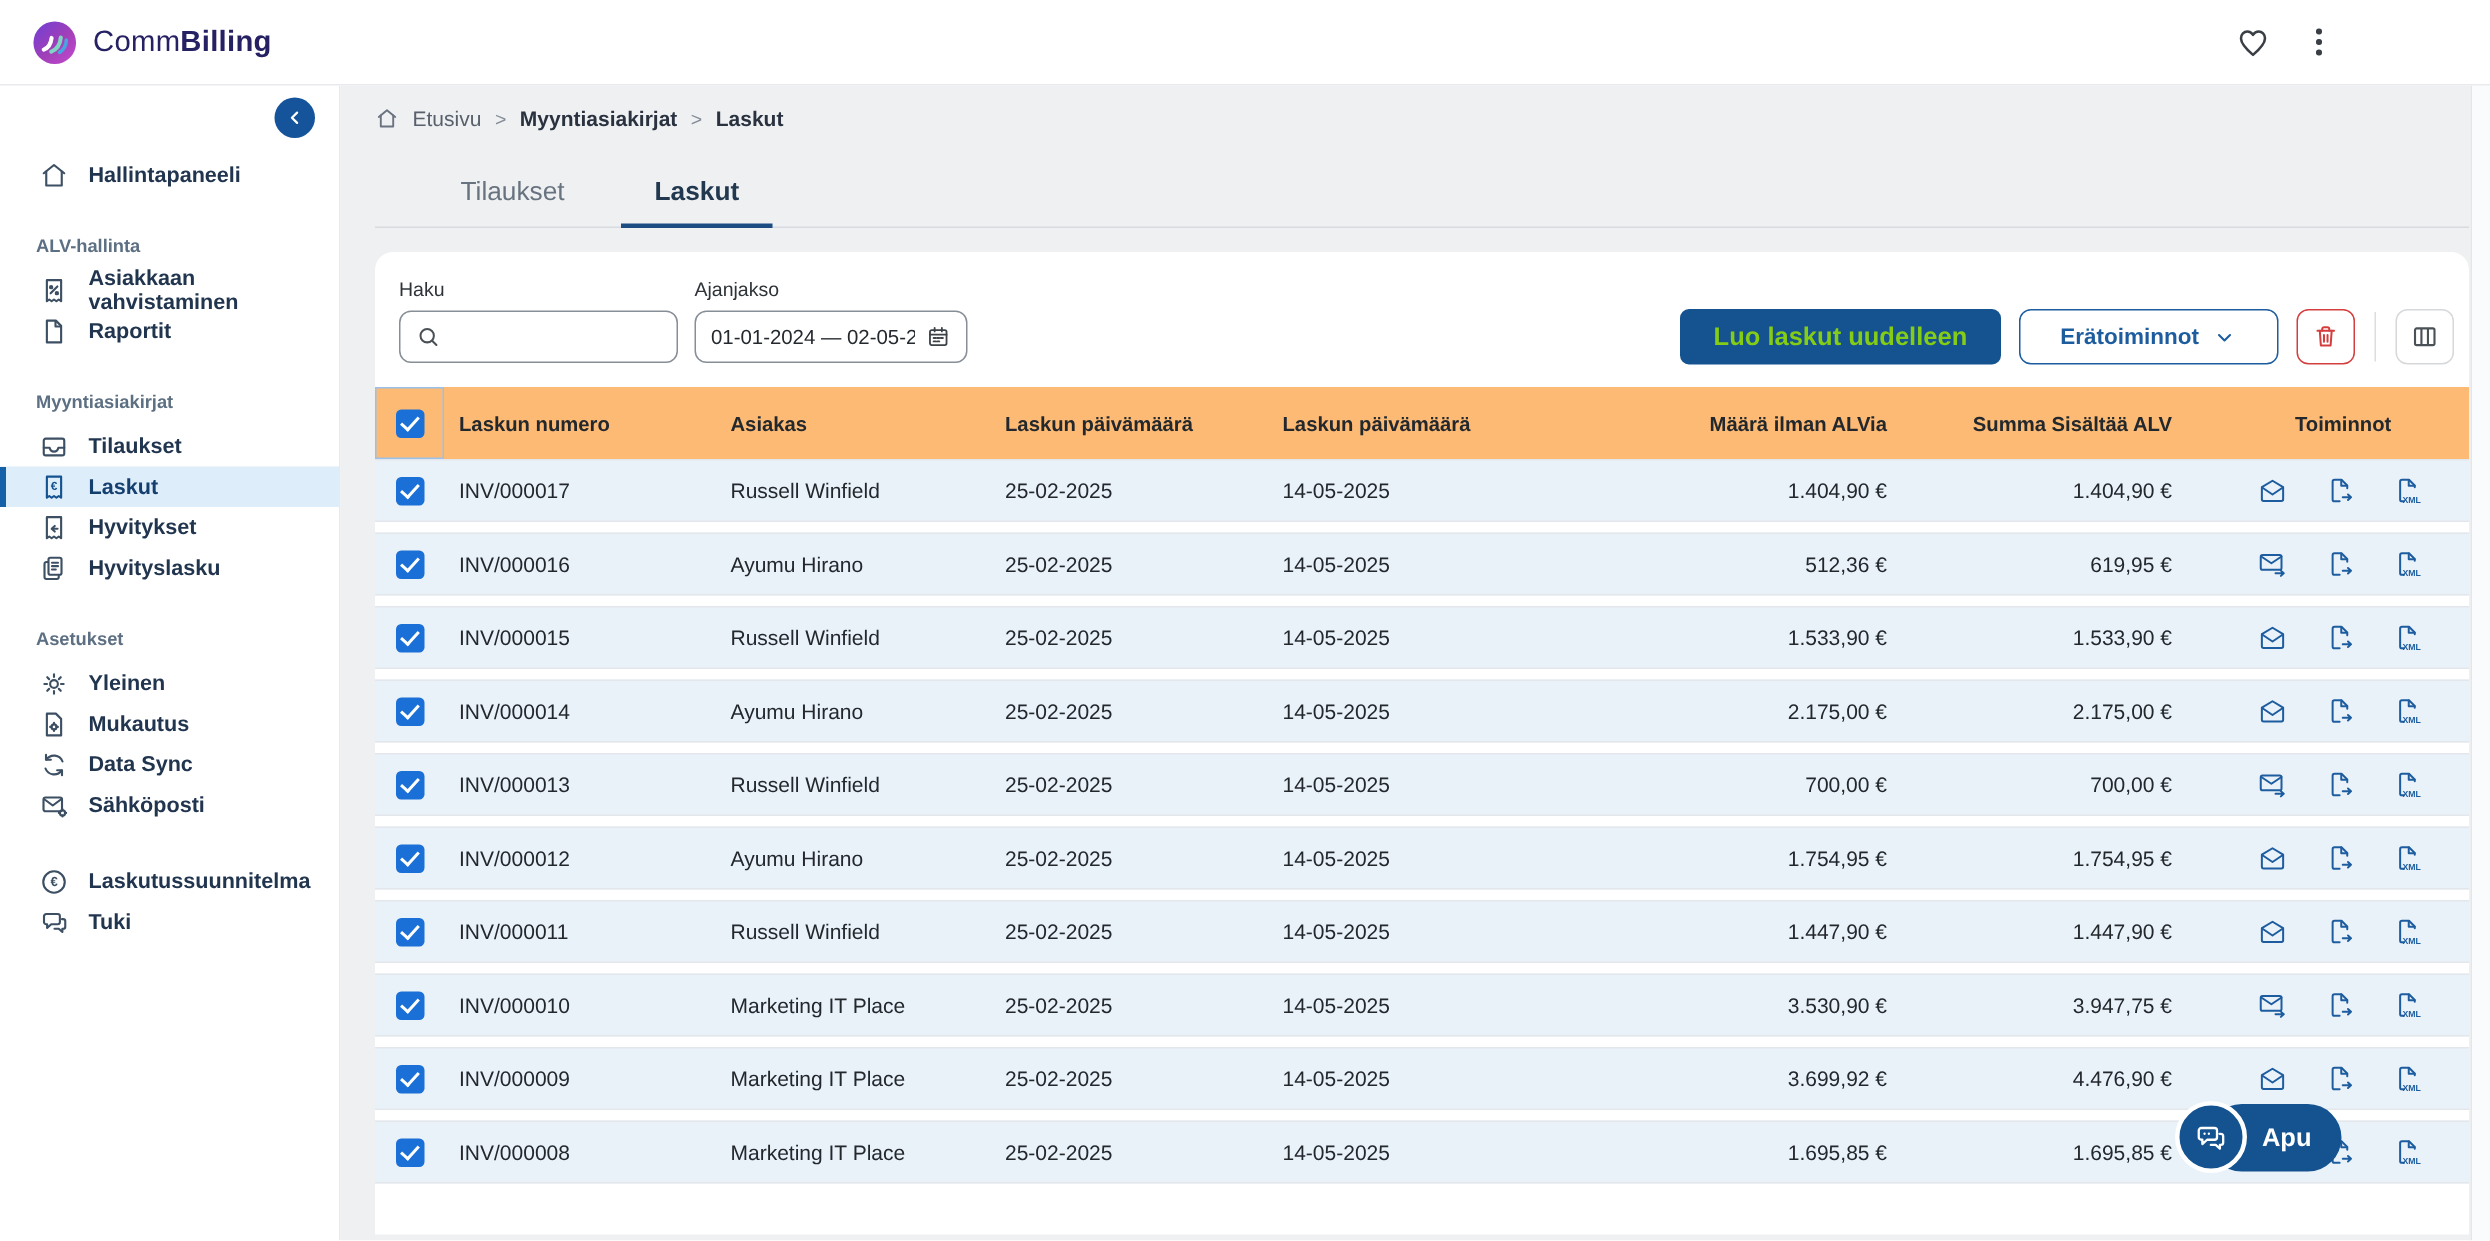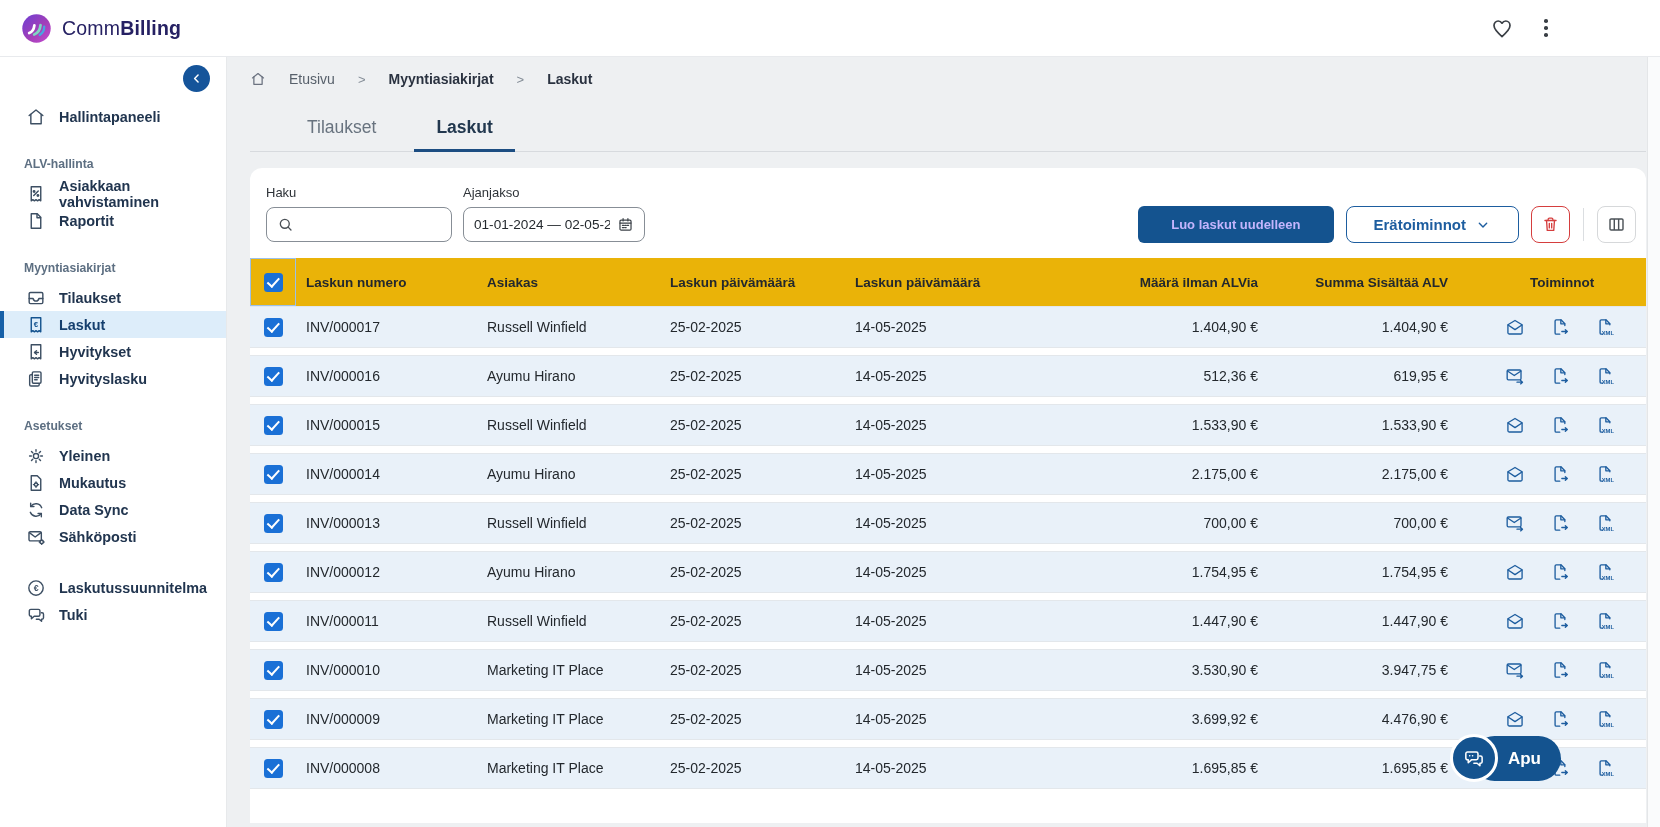--- a/index.html
+++ b/index.html
@@ -29,21 +29,21 @@
                color:#21354f; font-size:14.4px; font-weight:600; cursor:pointer; }
   .side-item.spaced { margin-top:24px; }
   .side-item.active { background:#ddedfa; box-shadow:inset 4px 0 0 #1660a8; color:#153f6e; }
   .side-icon { width:20px; height:20px; color:#3d4f63; flex:0 0 20px; }
   .side-item.active .side-icon { color:#14538f; }
   .side-section { margin:27px 0 9px; padding-left:24px; font-size:12.2px; color:#5d6f82; font-weight:600; }
 
   
   .main { position:absolute; left:227px; top:57px; right:0; bottom:0; background:#eef0f2; padding:0 14px 0 23px; }
 
-  .breadcrumb { padding-top:14px; display:flex; align-items:center; gap:23px; font-size:14px; color:#57606b; }
+  .breadcrumb { padding-top:14px; display:flex; align-items:center; gap:9px; font-size:14px; color:#57606b; }
   .crumb { cursor:pointer; }
   .crumb.bold { color:#2a3240; font-weight:700; }
   .crumb-sep { color:#848d97; font-size:13px; }
   .bc-home { color:#6b7280; }
 
   .tabs-row { margin-top:24px; border-bottom:1px solid #d7dade; display:flex; padding-left:27px; }
   .tab { font-size:17.5px; padding:6px 30px 13px; color:#68737f; cursor:pointer; position:relative; }
   .tab.active { color:#22384f; font-weight:600; }
   .tab.active::after { content:""; position:absolute; left:8px; right:8px; bottom:-1px; height:3px; background:#1c4d82; }
 
@@ -53,34 +53,34 @@
   .filters { display:flex; align-items:flex-start; padding:17px 10px 15px 16px; }
   .field { margin-right:11px; }
   .field-label { font-size:13px; color:#2e3338; margin-bottom:7px; }
   .inputbox { height:35px; border:1.2px solid #878e96; border-radius:8px; background:#fff;
               display:flex; align-items:center; padding:0 10px; }
   .inputbox input { border:none; outline:none; font-size:14px; width:100%; background:transparent; font-family:inherit; }
   .search-box { width:186px; }
   .date-box { width:182px; font-size:13.6px; color:#24292e; white-space:nowrap; }
   .date-box .date-text { flex:1 1 auto; overflow:hidden; }
   .toolbar { margin-left:auto; display:flex; align-items:center; gap:12px; margin-top:21px; }
-  .btn-primary { height:37px; padding:0 33px; background:#14538f; color:#c4b5fd; font-size:13px; font-weight:700;
+  .btn-primary { height:37px; padding:0 22px; background:#14538f; color:#84cc16; font-size:17px; font-weight:700;
                  border:none; border-radius:6px; cursor:pointer; font-family:inherit; }
   .btn-outline { height:37px; padding:0 27px; background:#fff; color:#1d5d9f; border:1.5px solid #1d5d9f;
                  border-radius:8px; font-size:15px; font-weight:600; display:flex; align-items:center; gap:9px;
                  cursor:pointer; font-family:inherit; }
   .btn-sq { width:39px; height:37px; border-radius:8px; background:#fff; display:flex; align-items:center;
             justify-content:center; cursor:pointer; }
   .btn-sq.danger { border:1.5px solid #d53e3e; color:#d53e3e; }
   .btn-sq.neutral { border:1px solid #d6d8da; color:#4b5257; }
   .v-divider { width:1px; height:33px; background:#dbdee1; margin:0 1px; }
 
   
   .grid { display:grid; grid-template-columns:46px 181px 183px 185px 225px 190px 190px 1fr; align-items:center; }
-  .thead { height:48px; font-size:13.5px; font-weight:700; color:#23282d; background:#eab308; }
+  .thead { height:48px; font-size:13.5px; font-weight:700; color:#23282d; background:#fdba74; }
   .trow { height:42px; background:#e9f1f9; border-top:1px solid #e3e7eb; border-bottom:1px solid #e3e7eb;
           margin-bottom:7px; font-size:14px; color:#23282d; }
   .cell { padding-left:10px; }
   .cell.num { text-align:right; padding-right:2px; padding-left:0; }
   .cell-check { display:flex; align-items:center; justify-content:center; height:100%; padding:0; }
   .th-check { border:1px solid #9cc1e8; }
   .cell-actions { display:flex; align-items:center; gap:25px; padding-left:55px; }
   .th-actions { padding-left:80px; }
   .checkbox { width:19px; height:19px; border-radius:3.5px; background:#1a70d6; position:relative; cursor:pointer; flex:0 0 19px; }
   .checkbox::after { content:""; position:absolute; left:6.4px; top:2.6px; width:4.6px; height:9.6px;

